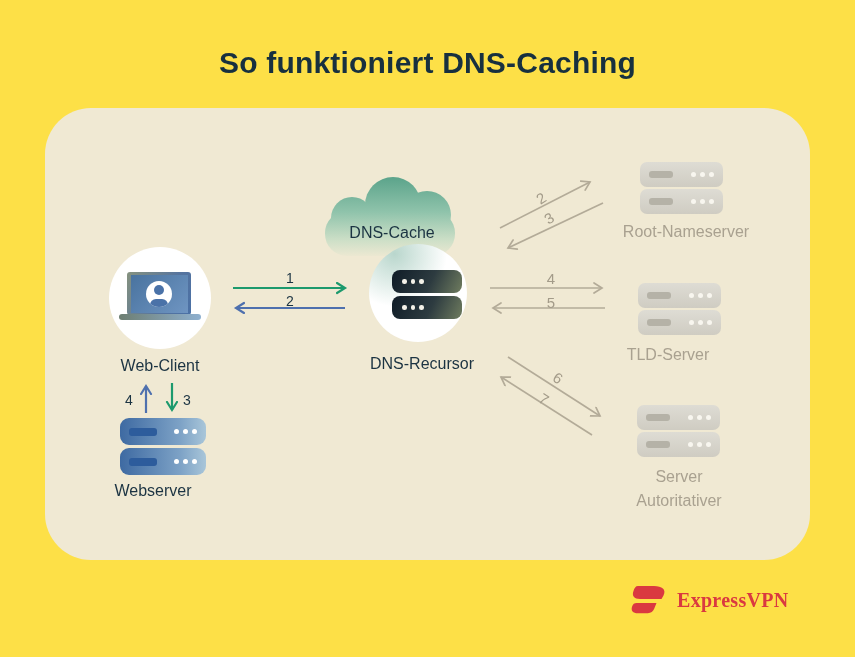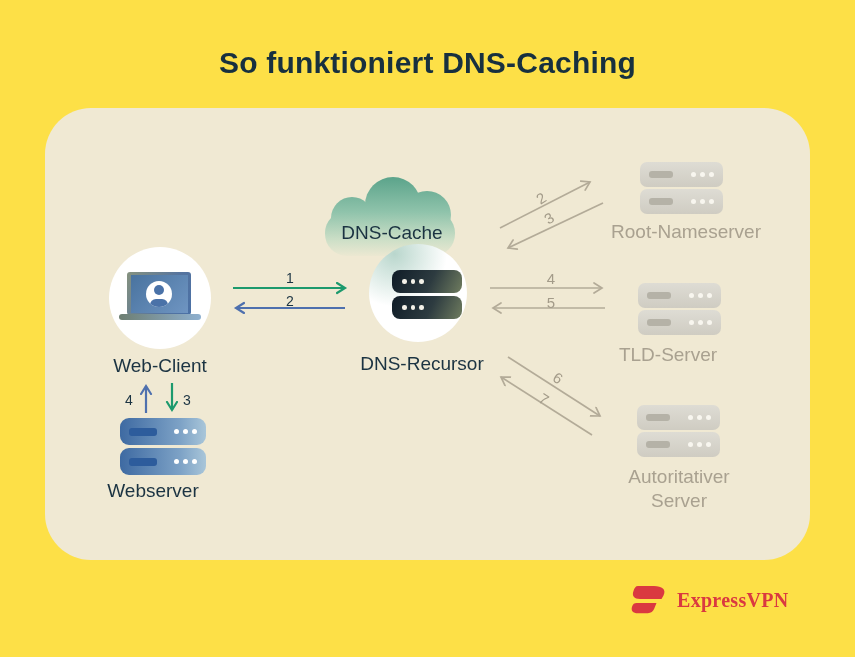--- a/index.html
+++ b/index.html
@@ -47,21 +47,21 @@
   .server.gray .dots i{background:#f8f6ef;}
   .server.root{left:595px;top:54px;}
   .server.tld{left:593px;top:175px;}
   .server.auth{left:592px;top:297px;}
   .server.blue{left:75px;top:310px;gap:3px;}
   .server.blue .unit{width:68px;height:27px;border-radius:9px;padding:0 9px;
     justify-content:space-between;background:linear-gradient(90deg,#3e6aa2,#7da2c6 70%,#a9c6d9);}
   .server.blue .bar{width:28px;height:8px;background:#2d5c9c;}
   .server.blue .dots i{background:#ffffff;}
   
-  .lbl{position:absolute;transform:translate(-50%,-50%);white-space:nowrap;font-size:19px;}
+  .lbl{position:absolute;transform:translate(-50%,-50%);white-space:nowrap;font-size:16px;}
   .lbl.navy{color:#1b3342;}
   .lbl.gray{color:#a9a190;}
   .lbl.two-line{text-align:center;line-height:24px;}
   .lbl.two-line span{display:block;}
   
   .num{position:absolute;transform:translate(-50%,-50%);font-size:14px;}
   .num.navy{color:#1b3342;}
   .num.gray{color:#a39b89;font-size:15px;}
   .num.rot-up{transform:translate(-50%,-50%) rotate(-33deg);}
   .num.rot-down{transform:translate(-50%,-50%) rotate(33deg);}
@@ -228,22 +228,22 @@
           </span>
       </div>
     </div>
 
     <span class="lbl navy" style="left:115px;top:258px;">Web-Client</span>
     <span class="lbl navy" style="left:347px;top:125px;">DNS-Cache</span>
     <span class="lbl gray" style="left:641px;top:124px;">Root-Nameserver</span>
     <span class="lbl navy" style="left:377px;top:256px;">DNS-Recursor</span>
     <span class="lbl gray" style="left:623px;top:247px;">TLD-Server</span>
     <div class="lbl gray two-line" style="left:634px;top:381px;">
+      <span>Server</span>
       <span>Autoritativer</span>
-      <span>Server</span>
     </div>
     <span class="lbl navy" style="left:108px;top:383px;">Webserver</span>
 
     <span class="num navy" style="left:245px;top:170px;">1</span>
     <span class="num navy" style="left:245px;top:193px;">2</span>
     <span class="num gray rot-up" style="left:496px;top:90px;">2</span>
     <span class="num gray rot-up" style="left:504px;top:110px;">3</span>
     <span class="num gray" style="left:506px;top:170px;">4</span>
     <span class="num gray" style="left:506px;top:194px;">5</span>
     <span class="num gray rot-down" style="left:513px;top:270px;">6</span>

